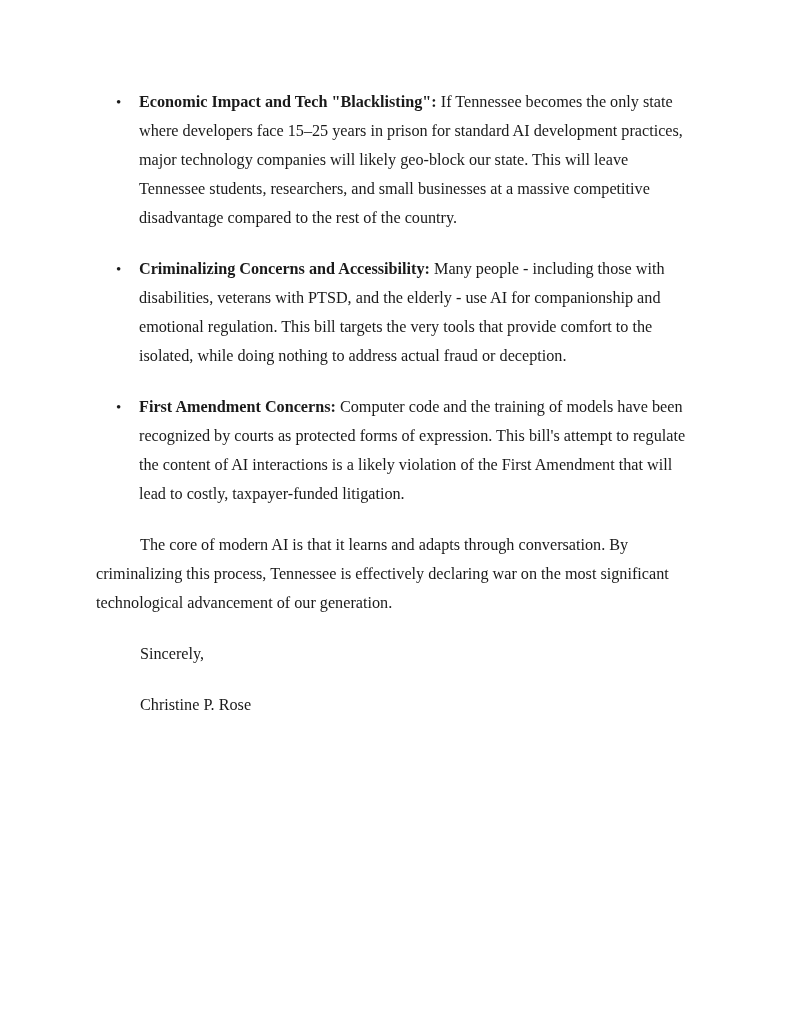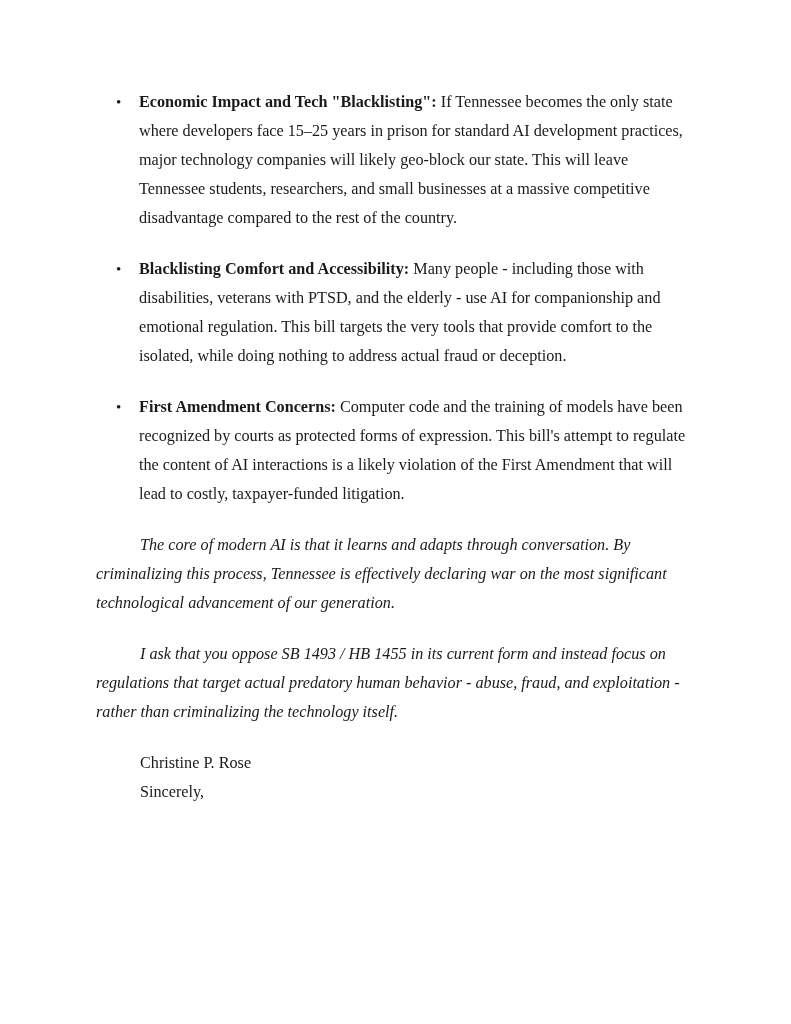--- a/index.html
+++ b/index.html
@@ -52,21 +52,20 @@
   }
   .bullet-title {
     font-weight: bold;
   }
   .para {
     font-size: 16.2px;
     line-height: 29px;
     text-indent: 44px;
     margin: 0 0 22px 0;
     text-align: left;
-    font-style: italic;
   }
   .closing {
     font-size: 16.2px;
     line-height: 29px;
     margin: 0 0 22px 0;
     padding-left: 44px;
     text-align: left;
   }
   .closing.sign-name {
     margin-bottom: 0;
@@ -80,30 +79,29 @@
 
     <ul class="bullet-list">
 
       <li class="bullet-item">
         <span class="bullet-marker">•</span>
         <span class="bullet-title">Economic Impact and Tech "Blacklisting":</span><span class="bullet-body"> If Tennessee becomes the only state where developers face 15–25 years in prison for standard AI development practices, major technology companies will likely geo-block our state. This will leave Tennessee students, researchers, and small businesses at a massive competitive disadvantage compared to the rest of the country.</span>
       </li>
 
       <li class="bullet-item">
         <span class="bullet-marker">•</span>
-        <span class="bullet-title">Blacklisting Comfort and Accessibility:</span><span class="bullet-body"> Many people - including those with disabilities, veterans with PTSD, and the elderly - use AI for companionship and emotional regulation. This bill targets the very tools that provide comfort to the isolated, while doing nothing to address actual fraud or deception.</span>
+        <span class="bullet-title">Criminalizing Concerns and Accessibility:</span><span class="bullet-body"> Many people - including those with disabilities, veterans with PTSD, and the elderly - use AI for companionship and emotional regulation. This bill targets the very tools that provide comfort to the isolated, while doing nothing to address actual fraud or deception.</span>
       </li>
 
       <li class="bullet-item">
         <span class="bullet-marker">•</span>
         <span class="bullet-title">First Amendment Concerns:</span><span class="bullet-body"> Computer code and the training of models have been recognized by courts as protected forms of expression. This bill's attempt to regulate the </span><span class="ital">content</span><span class="bullet-body"> of AI interactions is a likely violation of the First Amendment that will lead to costly, taxpayer-funded litigation.</span>
       </li>
 
     </ul>
 
     <p class="para">The core of modern AI is that it learns and adapts through conversation. By criminalizing this process, Tennessee is effectively declaring war on the most significant technological advancement of our generation.</p>
-    <p class="para">I ask that you oppose SB 1493 / HB 1455 in its current form and instead focus on regulations that target actual predatory human behavior - abuse, fraud, and exploitation - rather than criminalizing the technology itself.</p>
 
+    <p class="closing">Sincerely,</p>
     <p class="closing sign-name">Christine P. Rose</p>
-    <p class="closing">Sincerely,</p>
 
   </div>
 </div>
 
 </body></html>

